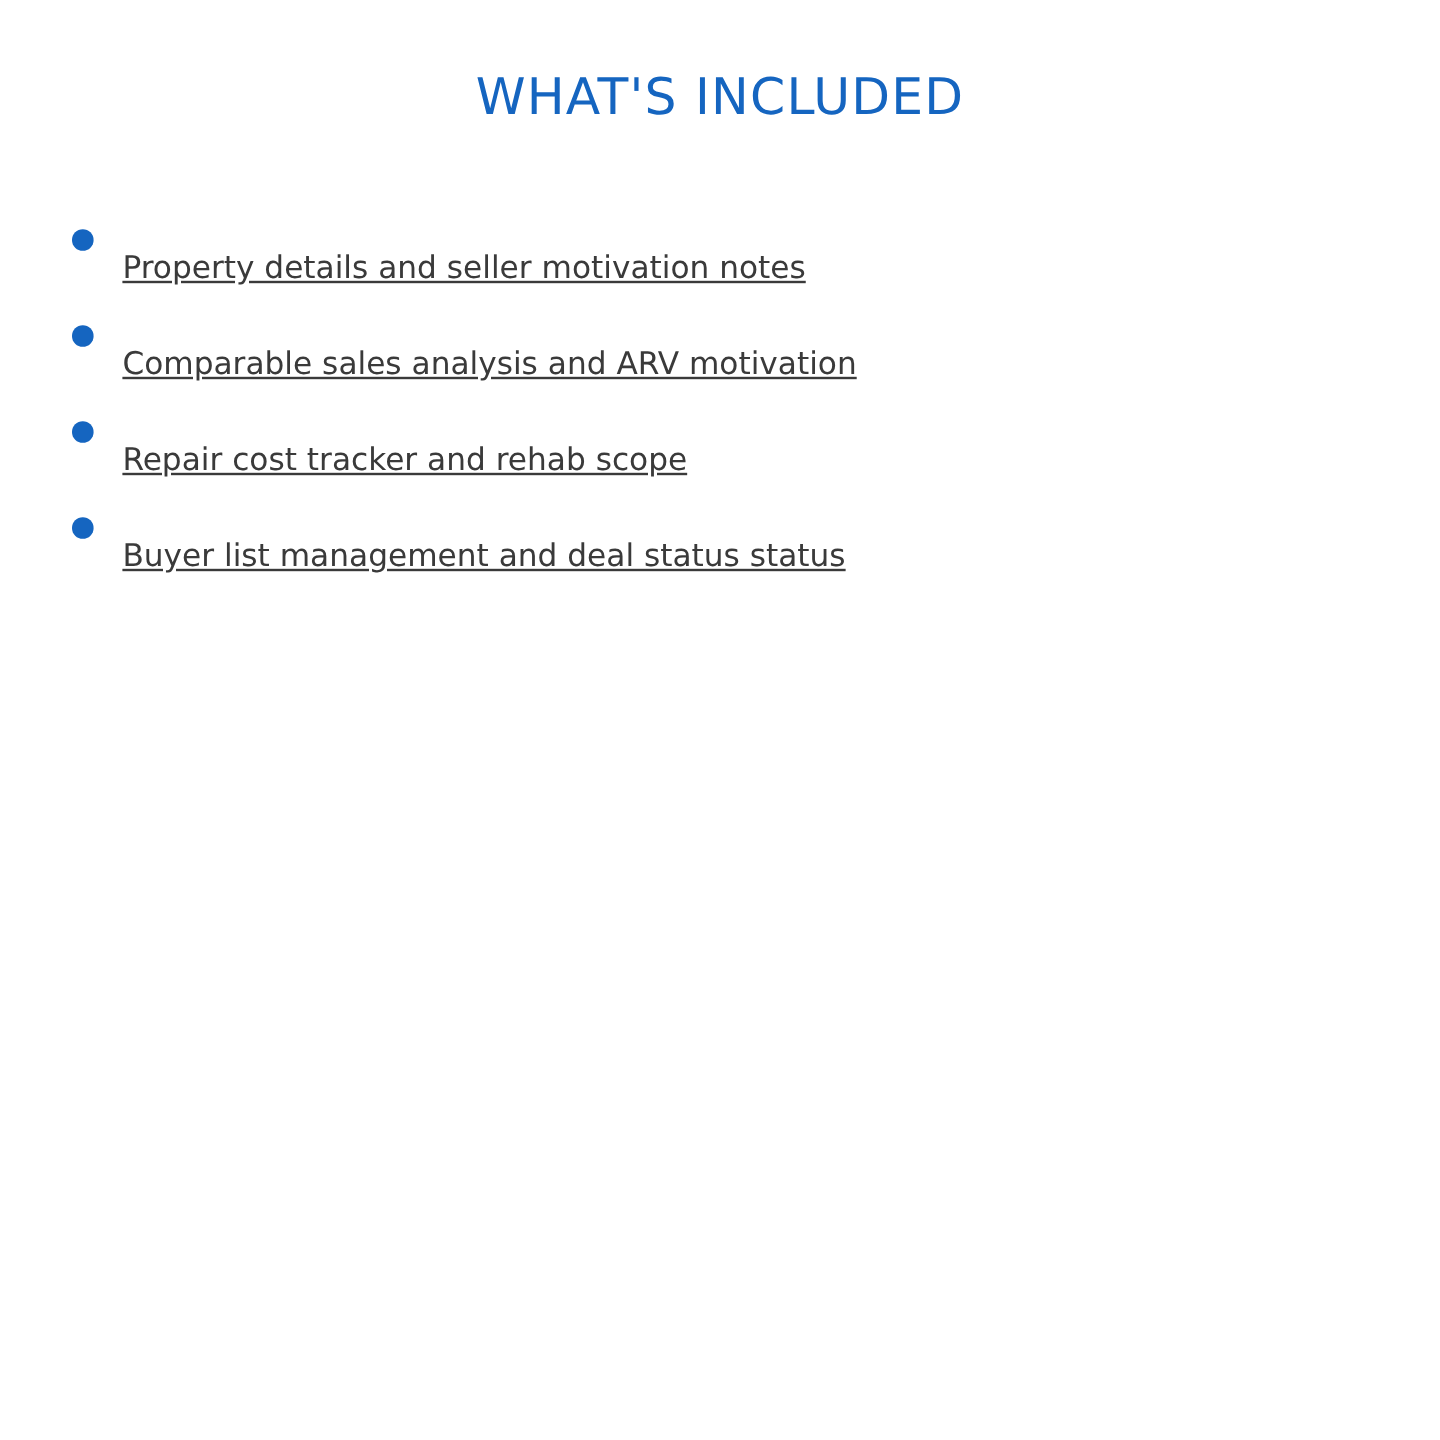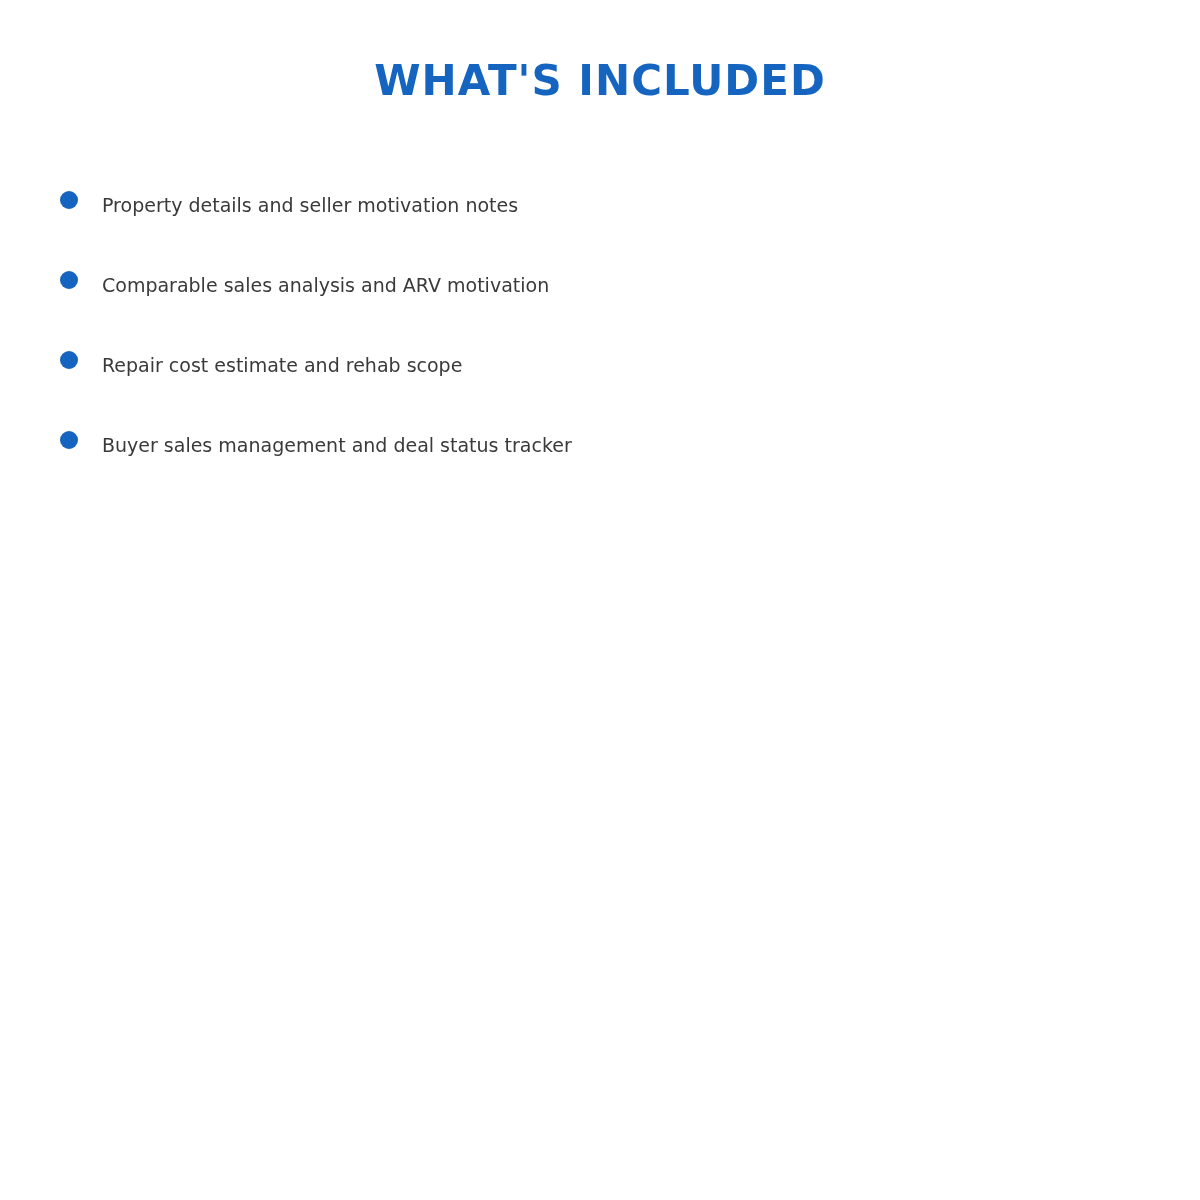--- a/index.html
+++ b/index.html
@@ -16,21 +16,21 @@
     height: 1200px;
     background: #ffffff;
   }
   .page-title {
     position: absolute;
     top: 56px;
     left: 0;
     width: 1200px;
     text-align: center;
     font-size: 42px;
-    font-weight: 700;
+    font-weight: 400;
     letter-spacing: 1px;
     color: #1565c0;
   }
   .included-list {
     position: absolute;
     top: 188px;
     left: 60px;
     width: 1080px;
   }
   .list-item {
@@ -41,25 +41,26 @@
   .bullet-dot {
     flex: 0 0 auto;
     width: 18px;
     height: 18px;
     border-radius: 50%;
     background: #1565c0;
     margin-top: 3px;
     margin-right: 24px;
   }
   .item-label {
-    font-size: 19px;
+    font-size: 26px;
     line-height: 32px;
     color: #3a3a3a;
-    margin-top: 1px;
+    margin-top: 20px;
     white-space: nowrap;
+    text-decoration: underline;
   }
 </style>
 </head>
 <body>
 
 <div class="page">
 
   <h1 class="page-title">WHAT'S INCLUDED</h1>
 
   <div class="included-list">
@@ -69,23 +70,23 @@
       <span class="item-label">Property details and seller motivation notes</span>
     </div>
 
     <div class="list-item">
       <span class="bullet-dot"></span>
       <span class="item-label">Comparable sales analysis and ARV motivation</span>
     </div>
 
     <div class="list-item">
       <span class="bullet-dot"></span>
-      <span class="item-label">Repair cost estimate and rehab scope</span>
+      <span class="item-label">Repair cost tracker and rehab scope</span>
     </div>
 
 
     <div class="list-item">
       <span class="bullet-dot"></span>
-      <span class="item-label">Buyer sales management and deal status tracker</span>
+      <span class="item-label">Buyer list management and deal status status</span>
     </div>
 
   </div>
 </div>
 
 </body></html>

